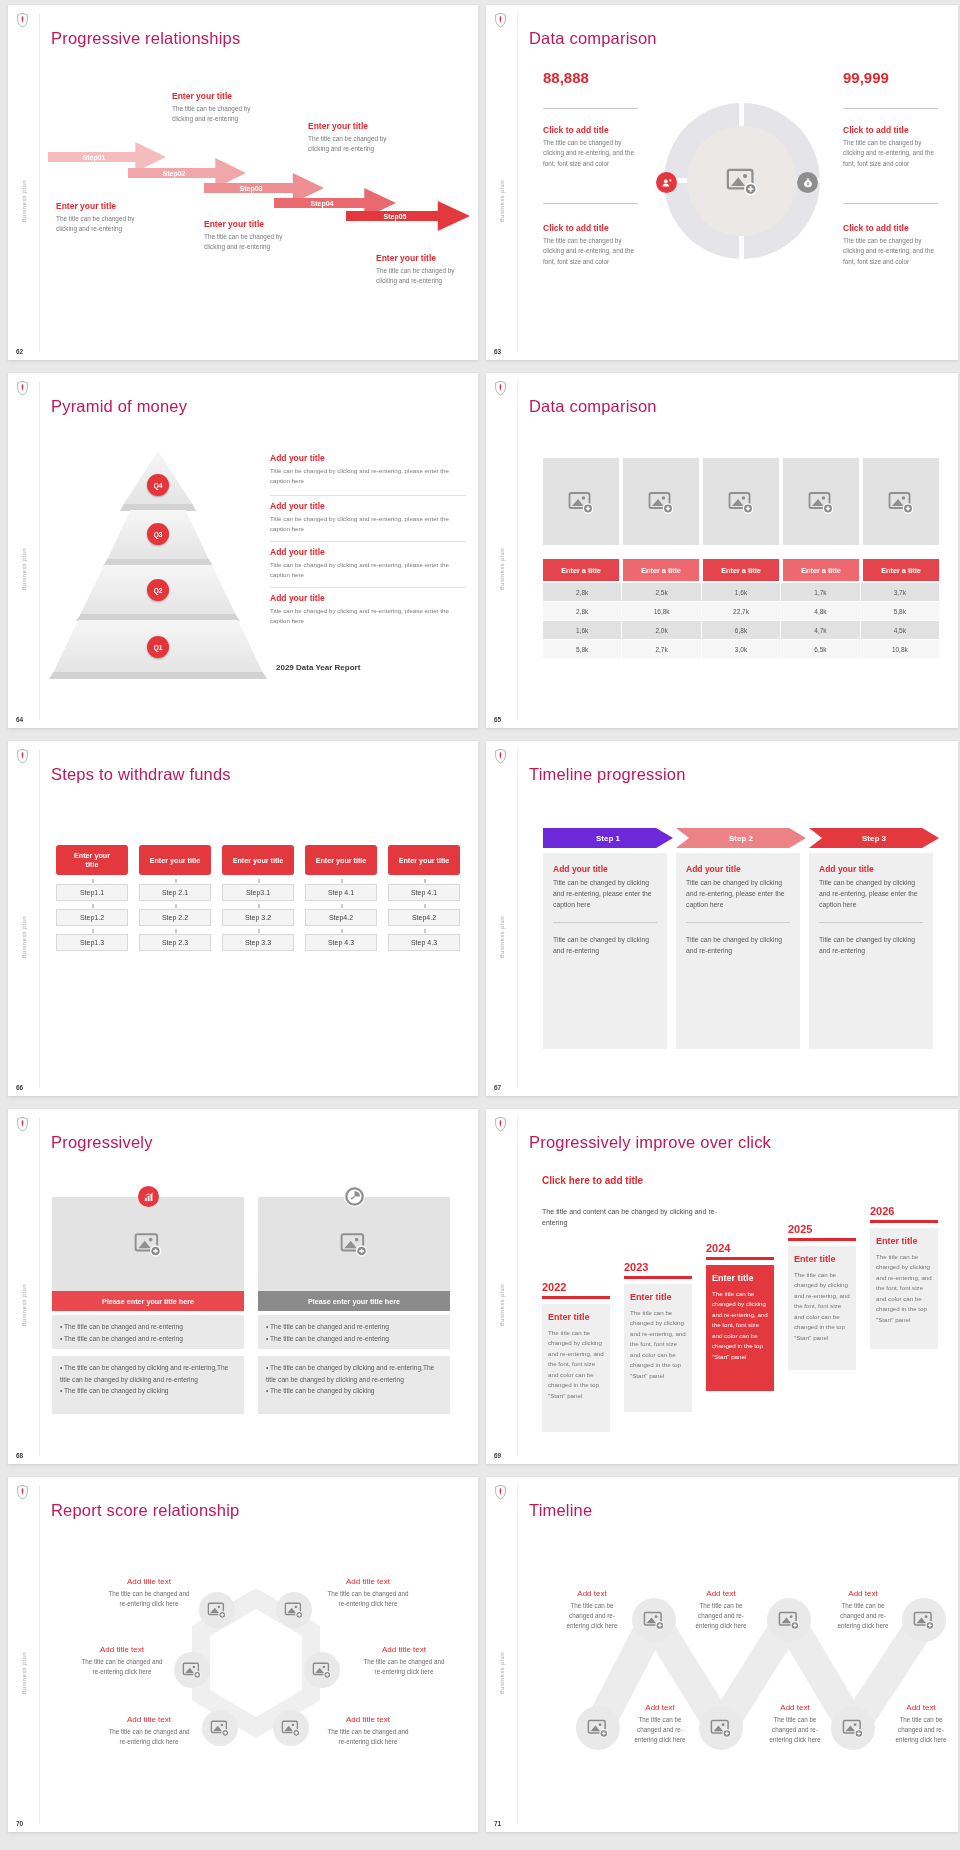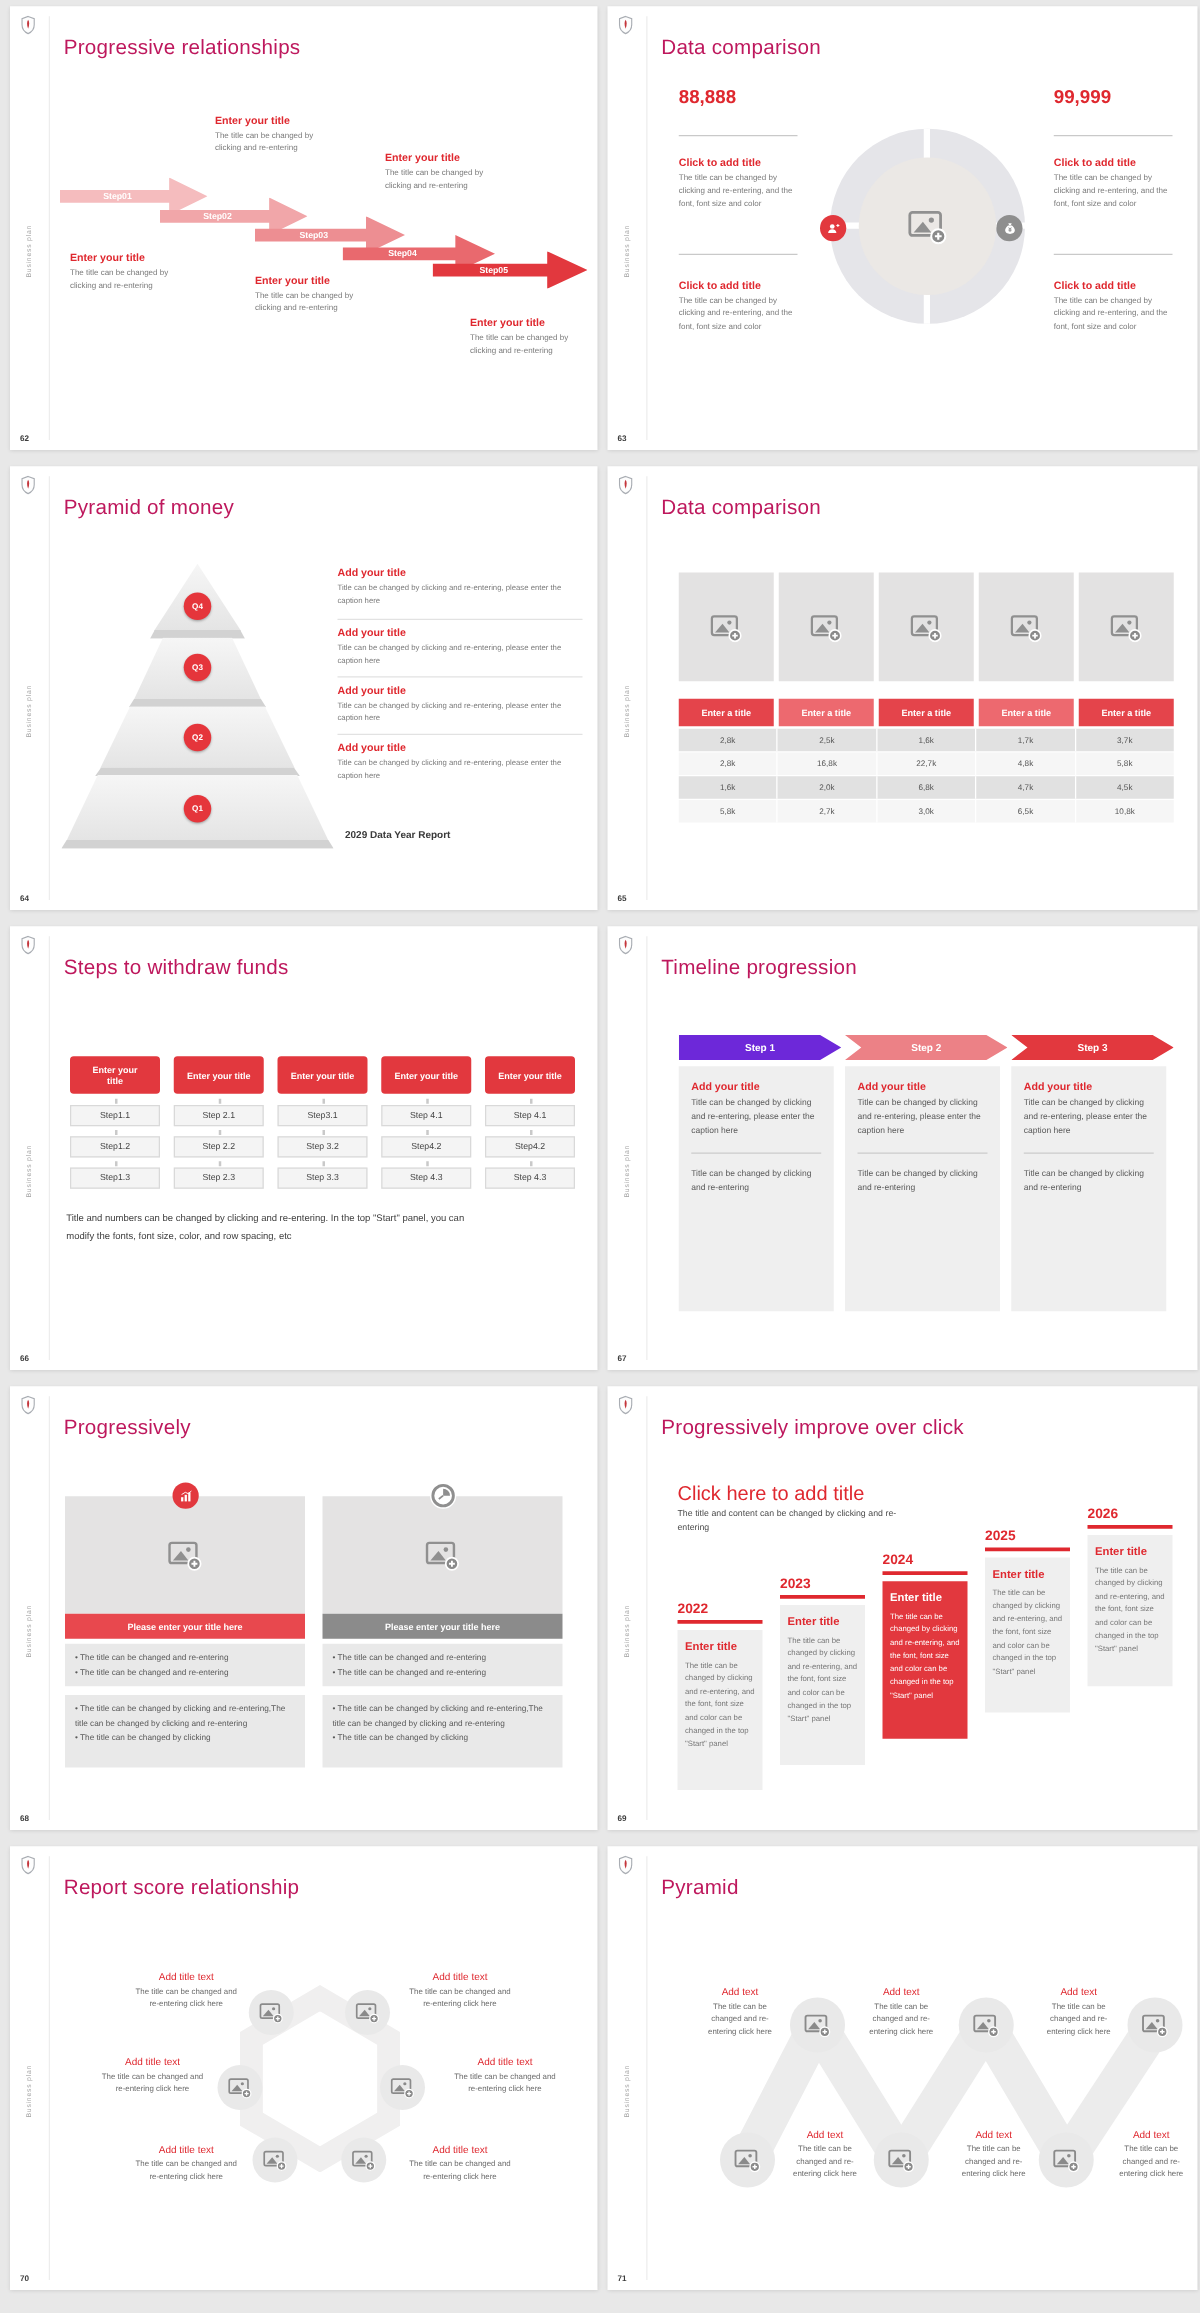--- a/index.html
+++ b/index.html
@@ -306,21 +306,20 @@
   <div class="scell" style="left:131px;top:193px">Step 2.3</div>
   <div class="scell" style="left:214px;top:143px">Step3.1</div>
   <div class="scell" style="left:214px;top:168px">Step 3.2</div>
   <div class="scell" style="left:214px;top:193px">Step 3.3</div>
   <div class="scell" style="left:297px;top:143px">Step 4.1</div>
   <div class="scell" style="left:297px;top:168px">Step4.2</div>
   <div class="scell" style="left:297px;top:193px">Step 4.3</div>
   <div class="scell" style="left:380px;top:143px">Step 4.1</div>
   <div class="scell" style="left:380px;top:168px">Step4.2</div>
   <div class="scell" style="left:380px;top:193px">Step 4.3</div>
-  <div style="position:absolute;left:45px;top:227px;width:330px;font-size:7.6px;color:#3d3d3d;line-height:1.9">Title and numbers can be changed by clicking and re-entering. In the top "Start" panel, you can modify the fonts, font size, color, and row spacing, etc</div>
   <div class="pagenum">66</div>
 </div>
 
 <div class="card" style="left:486px;top:741px;width:472px">
   <svg class="logo" viewBox="0 0 20 24">
       <path d="M10 1.5 17.5 4.2 V11.8 C17.5 17.6 14 21 10 22.6 6 21 2.5 17.6 2.5 11.8 V4.2 Z" fill="#fdfdfd" stroke="#a9adb3" stroke-width="1.4"></path>
       <path d="M10 5.5 C8.2 8.5 8.3 11.5 10 16.5 11.7 11.5 11.8 8.5 10 5.5 Z" fill="#c4353b"></path>
     </svg>
   <div class="brand">Business plan</div>
   <div class="vline"></div>
@@ -412,21 +411,21 @@
 </div>
 
 <div class="card" style="left:486px;top:1109px;width:472px">
   <svg class="logo" viewBox="0 0 20 24">
       <path d="M10 1.5 17.5 4.2 V11.8 C17.5 17.6 14 21 10 22.6 6 21 2.5 17.6 2.5 11.8 V4.2 Z" fill="#fdfdfd" stroke="#a9adb3" stroke-width="1.4"></path>
       <path d="M10 5.5 C8.2 8.5 8.3 11.5 10 16.5 11.7 11.5 11.8 8.5 10 5.5 Z" fill="#c4353b"></path>
     </svg>
   <div class="brand">Business plan</div>
   <div class="vline"></div>
   <h2 class="stitle">Progressively improve over click</h2>
-  <div style="position:absolute;left:56px;top:78px;font-size:16px;font-weight:normal;color:#df282f">Click here to add title</div>
+  <div style="position:absolute;left:56px;top:66px;font-size:10px;font-weight:bold;color:#df282f">Click here to add title</div>
   <div style="position:absolute;left:56px;top:97px;width:175px;font-size:7px;color:#4a4a4a;line-height:1.6;text-align:justify">The title and content can be changed by clicking and re-entering</div>
   <div class="ycol" style="left:56px;top:172px">
     <div class="yr">2022</div>
     <div class="yline"></div>
     <div class="ycard" style="height:128px">
       <div class="ct">Enter title</div>
       <div class="cb">The title can be changed by clicking and re-entering, and the font, font size and color can be changed in the top "Start" panel</div>
     </div>
   </div>
   <div class="ycol" style="left:138px;top:152px">
@@ -555,21 +554,21 @@
   <div class="pagenum">70</div>
 </div>
 
 <div class="card" style="left:486px;top:1477px;width:472px">
   <svg class="logo" viewBox="0 0 20 24">
       <path d="M10 1.5 17.5 4.2 V11.8 C17.5 17.6 14 21 10 22.6 6 21 2.5 17.6 2.5 11.8 V4.2 Z" fill="#fdfdfd" stroke="#a9adb3" stroke-width="1.4"></path>
       <path d="M10 5.5 C8.2 8.5 8.3 11.5 10 16.5 11.7 11.5 11.8 8.5 10 5.5 Z" fill="#c4353b"></path>
     </svg>
   <div class="brand">Business plan</div>
   <div class="vline"></div>
-  <h2 class="stitle">Pyramid</h2>
+  <h2 class="stitle">Timeline</h2>
   <div class="seg" style="left:79px;top:182px;width:122px;transform:rotate(-62.6deg)"></div>
   <div class="seg" style="left:138px;top:182px;width:127px;transform:rotate(58.2deg)"></div>
   <div class="seg" style="left:205px;top:182px;width:128px;transform:rotate(-57.8deg)"></div>
   <div class="seg" style="left:272px;top:182px;width:126px;transform:rotate(59.3deg)"></div>
   <div class="seg" style="left:338px;top:182px;width:129px;transform:rotate(-56.7deg)"></div>
   <div class="tcirc" style="left:90px;top:229px">
       <svg class="ph" viewBox="0 0 26 24" width="22" height="20">
         <rect x="1.5" y="3" width="20" height="15" rx="1.8" fill="none" stroke="#8a8a8a" stroke-width="1.8"></rect>
         <circle cx="15.5" cy="8" r="1.7" fill="#8a8a8a"></circle>
         <path d="M4 16l6-7 5.5 7z" fill="#8a8a8a"></path>

